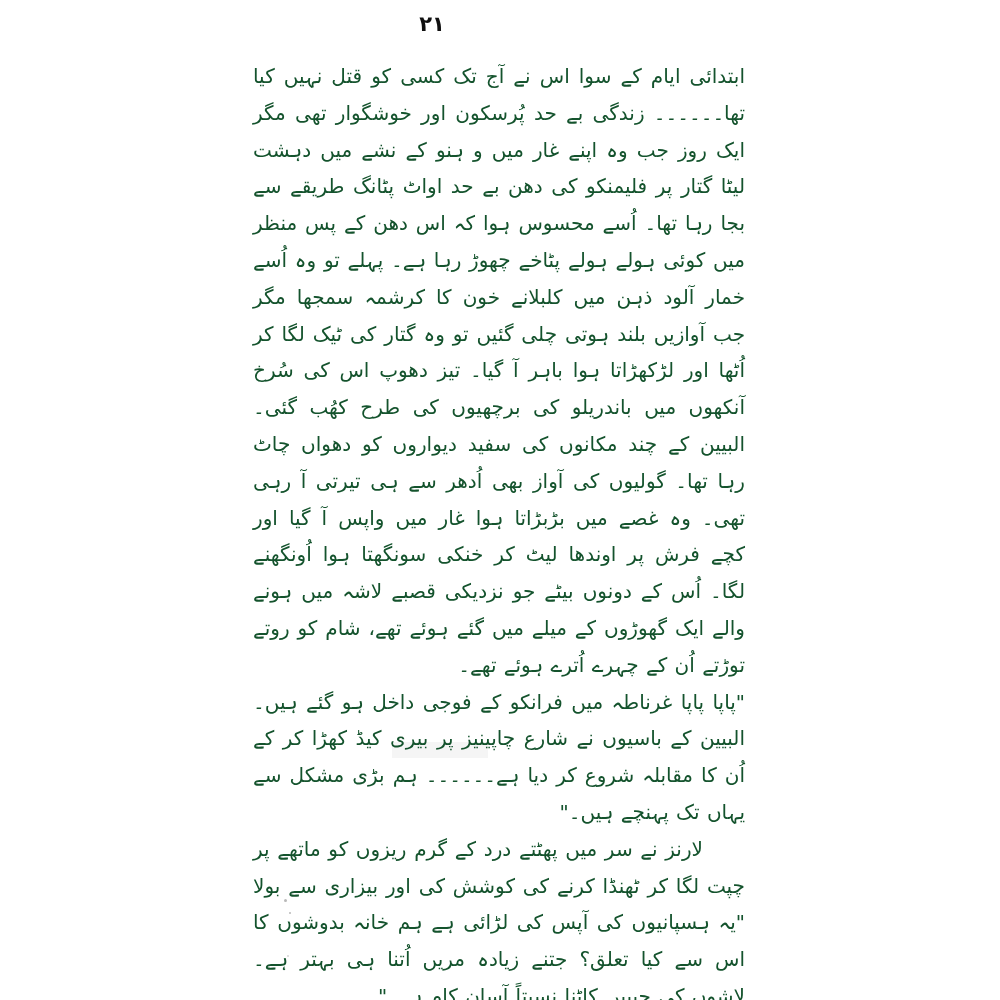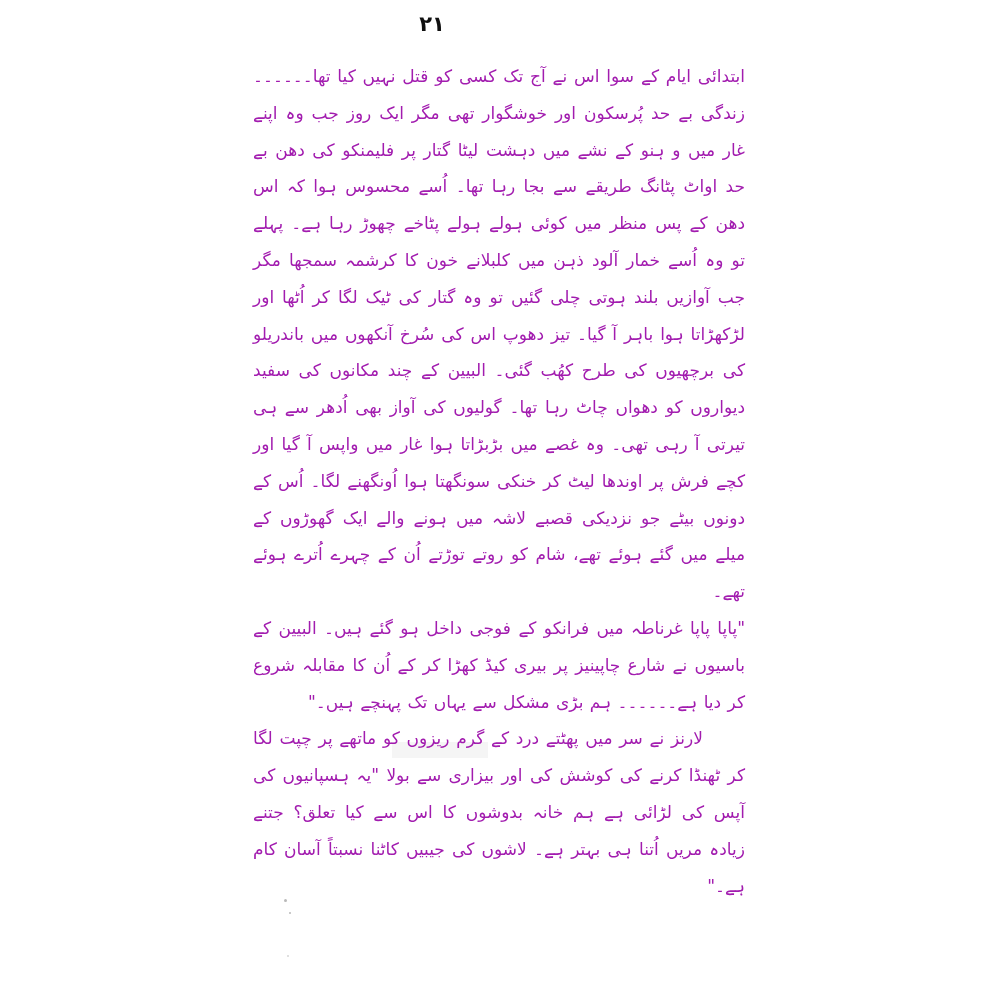--- a/index.html
+++ b/index.html
@@ -47,23 +47,23 @@
     text-align: justify;
     text-justify: inter-word;
   }
 
   .para {
     margin: 0 0 0 0;
     padding: 0;
     direction: rtl;
     text-align: justify;
     font-family: "DejaVu Sans", sans-serif;
-    font-size: 17px;
+    font-size: 20px;
     line-height: 36.8px;
-    color: #a21caf;
+    color: #14532d;
     font-weight: 500;
     letter-spacing: -0.2px;
     word-spacing: 1px;
     
     transform: none;
   }
 
   .para.indent {
     text-indent: 42px;
   }

